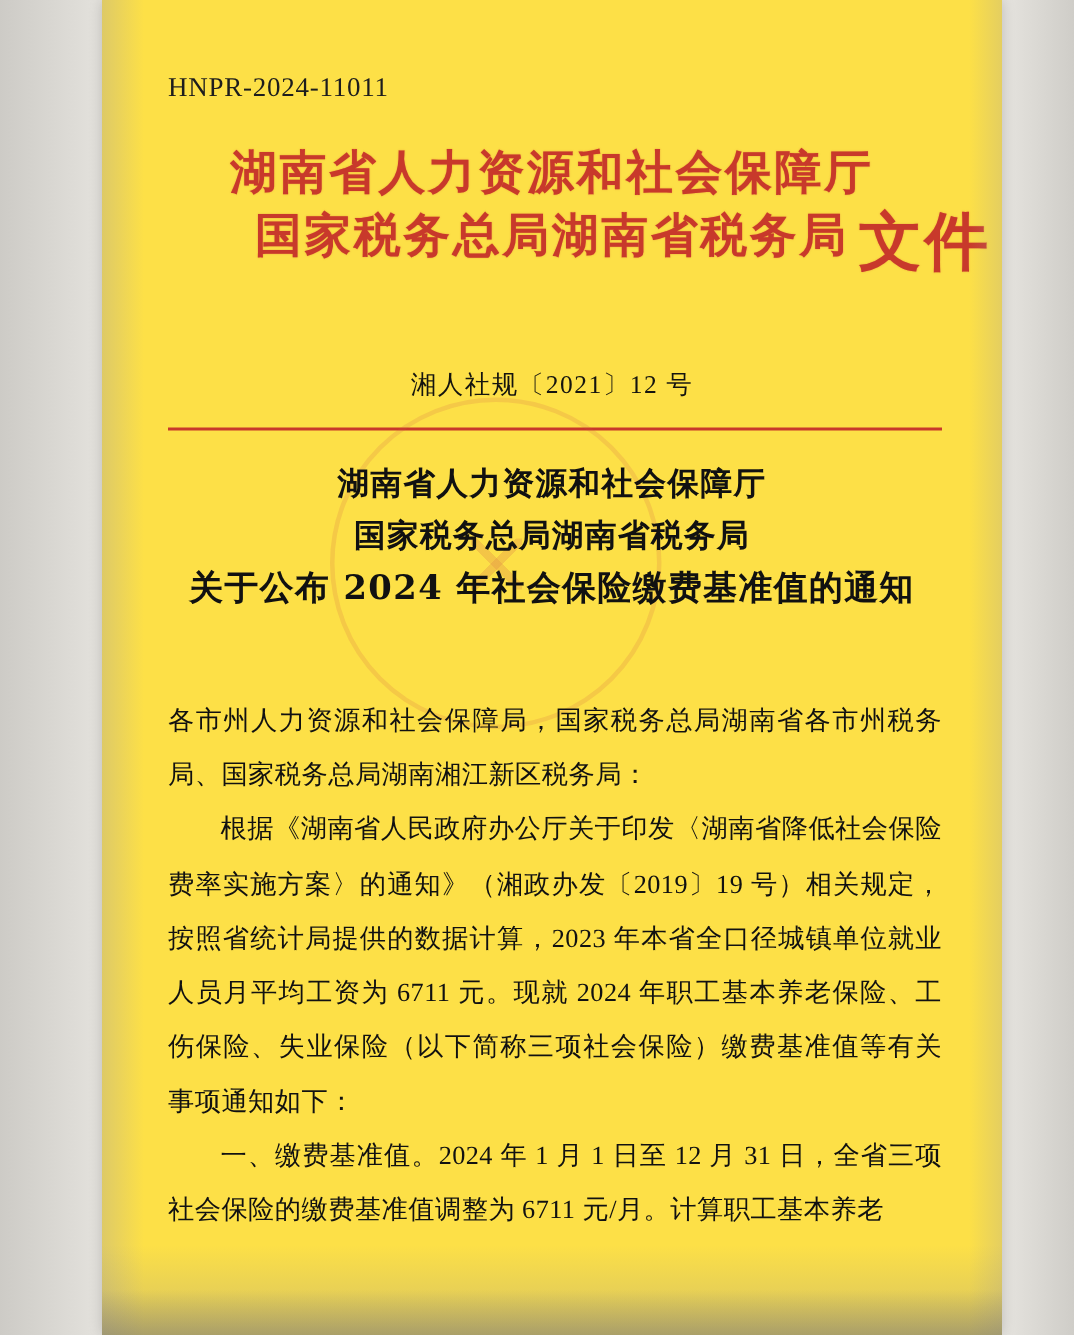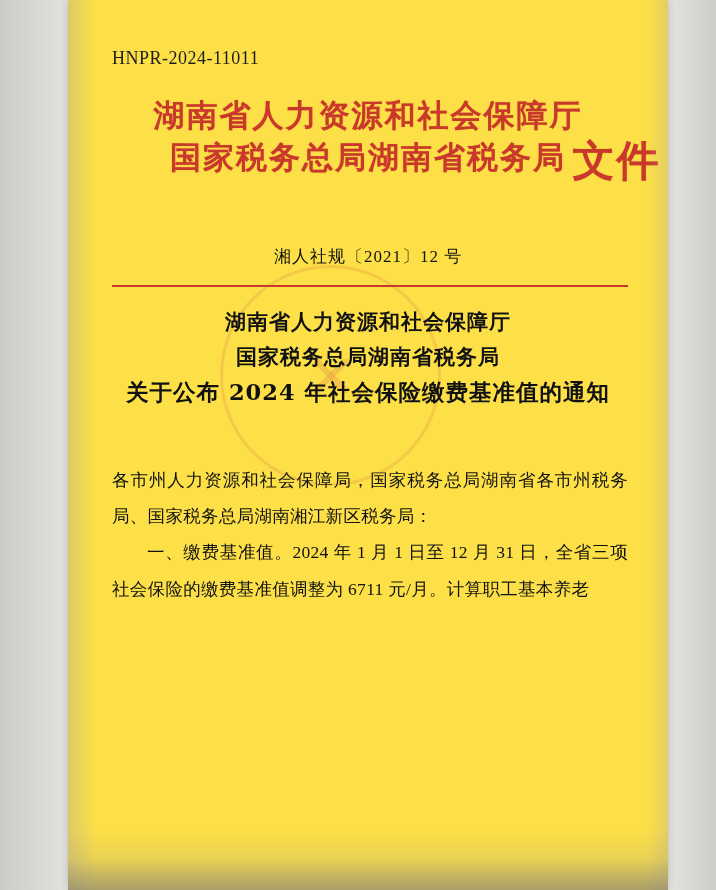--- a/index.html
+++ b/index.html
@@ -234,18 +234,19 @@
   <div class="seal"></div>
 
   <div class="title-block">
     <div class="title-line">湖南省人力资源和社会保障厅</div>
     <div class="title-line">国家税务总局湖南省税务局</div>
     <div class="title-line main">关于公布 2024 年社会保险缴费基准值的通知</div>
   </div>
 
   <div class="body-text">
     <p class="para">各市州人力资源和社会保障局，国家税务总局湖南省各市州税务局、国家税务总局湖南湘江新区税务局：</p>
+    <p class="para indent">根据《湖南省人民政府办公厅关于印发〈湖南省降低社会保险费率实施方案〉的通知》（湘政办发〔2019〕19 号）相关规定，按照省统计局提供的数据计算，2023 年本省全口径城镇单位就业人员月平均工资为 6711 元。现就 2024 年职工基本养老保险、工伤保险、失业保险（以下简称三项社会保险）缴费基准值等有关事项通知如下：</p>
     <p class="para indent"><span class="bold-seg">一、缴费基准值</span>。2024 年 1 月 1 日至 12 月 31 日，全省三项社会保险的缴费基准值调整为 6711 元/月。计算职工基本养老</p>
   </div>
 
   <div class="page-bottom-shade"></div>
   <div class="bottom-fold"></div>
 </div>
 
 </body></html>

